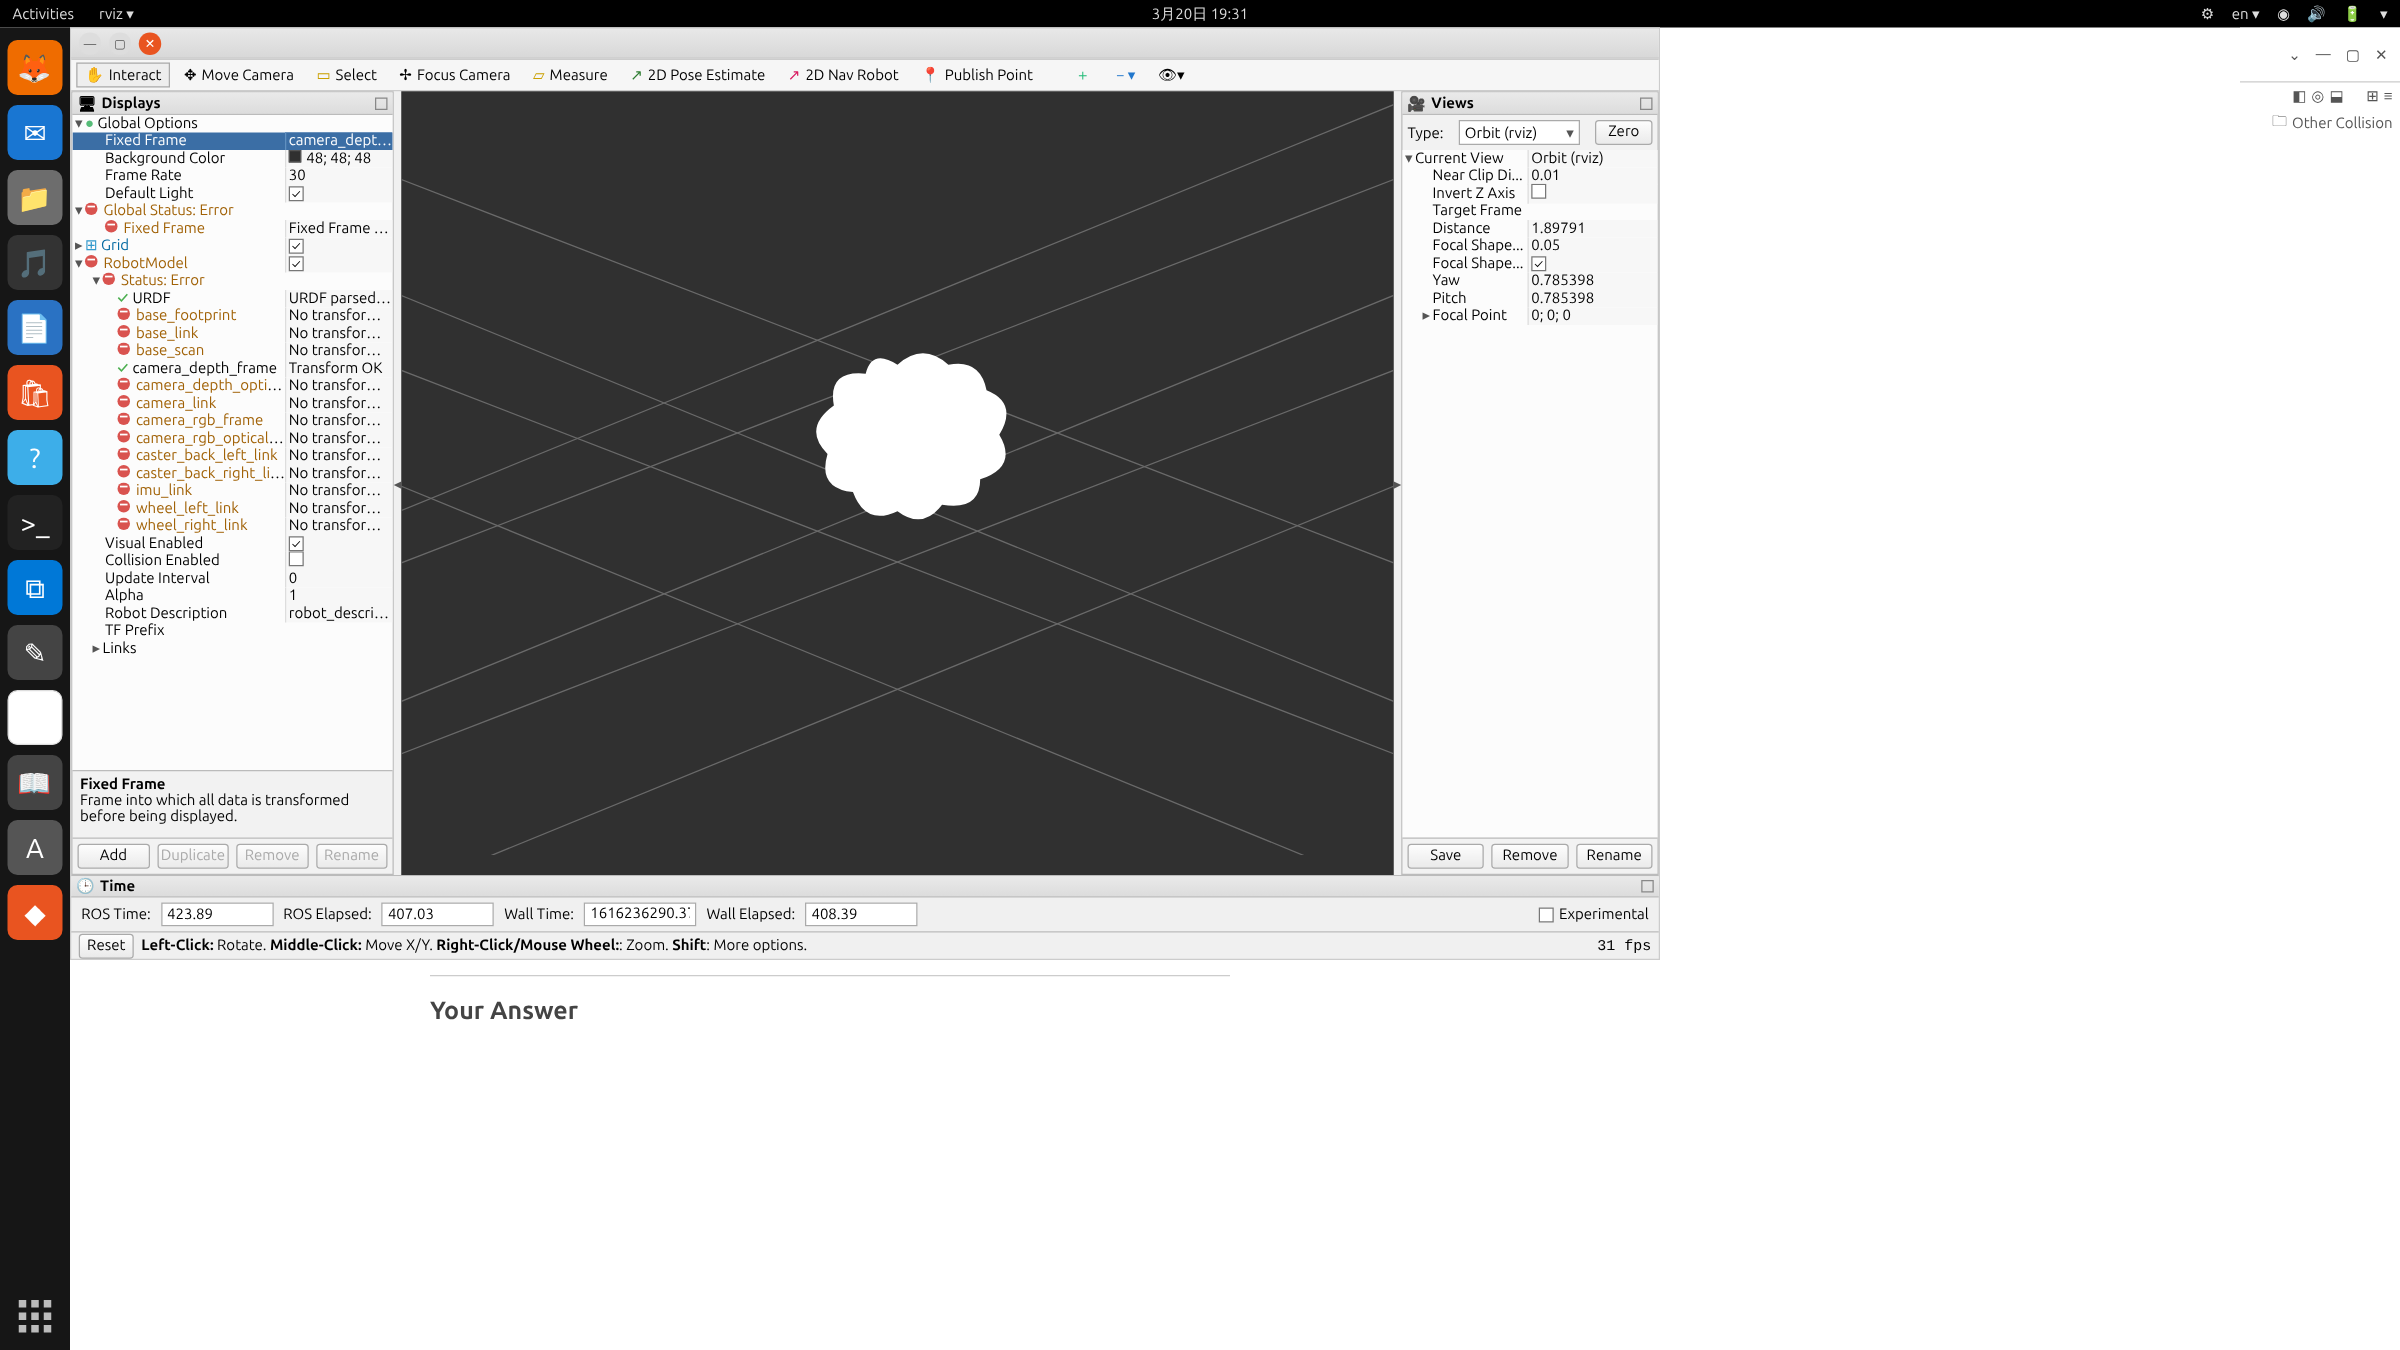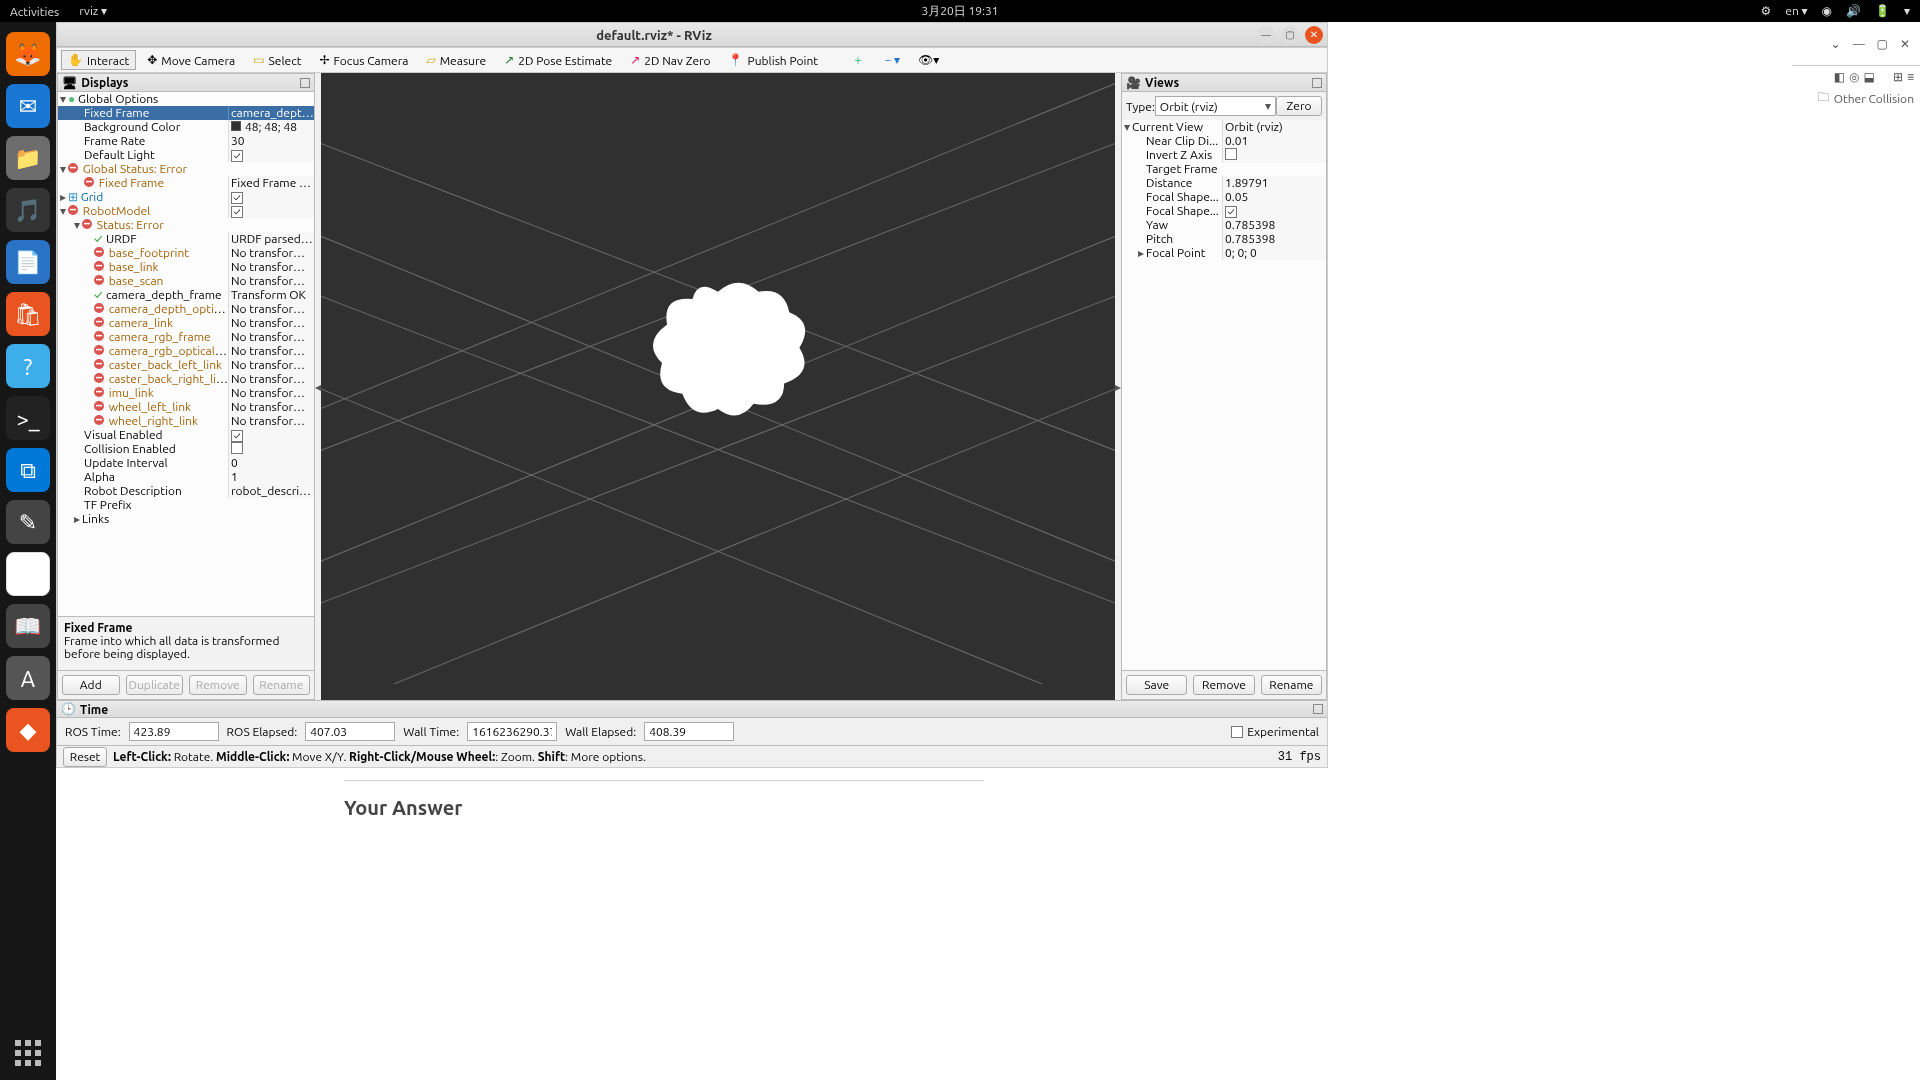--- a/index.html
+++ b/index.html
@@ -71,21 +71,21 @@
 .btn { flex:1; height:20px; border:1px solid #aaa; background:linear-gradient(#fdfdfd,#eaeaea); border-radius:3px; text-align:center; line-height:18px; }
 .btn.dis { color:#aaa; }
 
 
 .viewport { flex:1; position:relative; background:#303030; overflow:hidden; }
 .viewport svg { position:absolute; inset:0; }
 .splitter { width:6px; display:flex; align-items:center; justify-content:center; color:#555; }
 
 
 .panel.views { width:206px; }
-.type-row { display:flex; align-items:center; gap:0; padding:4px; }
+.type-row { display:flex; align-items:center; gap:12px; padding:4px; }
 .combo { flex:1; height:20px; border:1px solid #aaa; background:#fff; display:flex; align-items:center; padding:0 4px; }
 .combo .dd { margin-left:auto; color:#555; }
 
 
 .time-panel { border-top:1px solid #bbb; }
 .time-header { height:17px; background:linear-gradient(#eaeaea,#dcdcdc); border-bottom:1px solid #bbb; display:flex; align-items:center; gap:4px; padding:0 4px; font-weight:bold; }
 .time-header .sq { margin-left:auto; width:10px;height:10px;border:1px solid #888; }
 .time-row { display:flex; align-items:center; gap:8px; padding:4px 8px; }
 .time-row label { font-size:12px; }
 .time-row input { border:1px solid #aaa; padding:2px 4px; font-size:12px; width:90px; }
@@ -161,21 +161,20 @@
   <span>⊞</span>
   <span>≡</span>
 </div>
 <div style="position:absolute;top:88px;right:6px;display:flex;align-items:center;gap:4px;color:#555">
   <span>🗀</span>
   <span>Other Collision</span>
 </div>
 
 <div class="rviz">
   <div class="titlebar">
-    <div class="title">default.rviz* - RViz</div>
     <div class="win-btn min">—</div>
     <div class="win-btn max">▢</div>
     <div class="win-btn close">✕</div>
   </div>
   <div class="toolbar">
     <div class="tool-btn active">
         <span>✋</span>
         <span>Interact</span>
       </div>
     <div class="tool-btn">
@@ -193,21 +192,21 @@
     <div class="tool-btn">
         <span style="color:#caa000">▱</span>
         <span>Measure</span>
       </div>
     <div class="tool-btn">
         <span style="color:#2e7d32">↗</span>
         <span>2D Pose Estimate</span>
       </div>
     <div class="tool-btn">
         <span style="color:#d81b60">↗</span>
-        <span>2D Nav Zero</span>
+        <span>2D Nav Robot</span>
       </div>
     <div class="tool-btn">
         <span style="color:#d32f2f">📍</span>
         <span>Publish Point</span>
       </div>
     <div style="width:12px"></div>
     <div class="tool-btn">
         <span style="color:#2b7">＋</span>
       </div>
     <div class="tool-btn">

